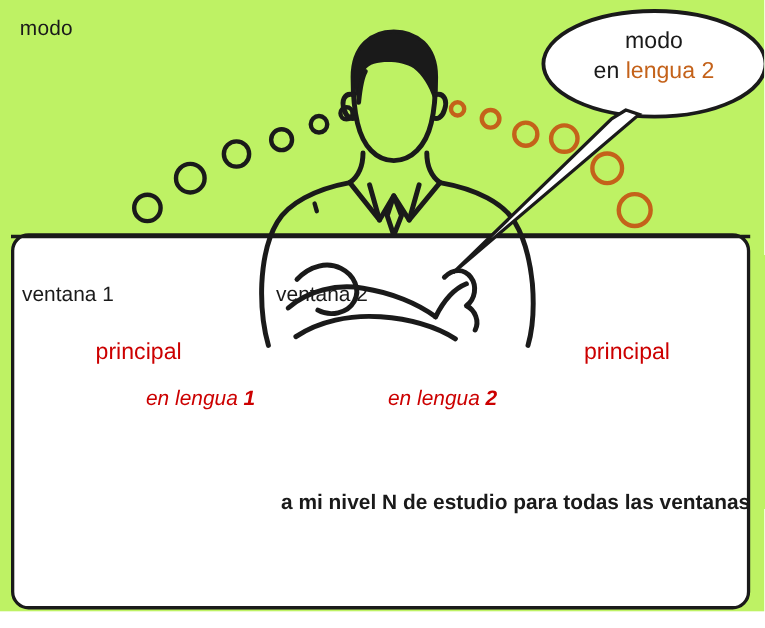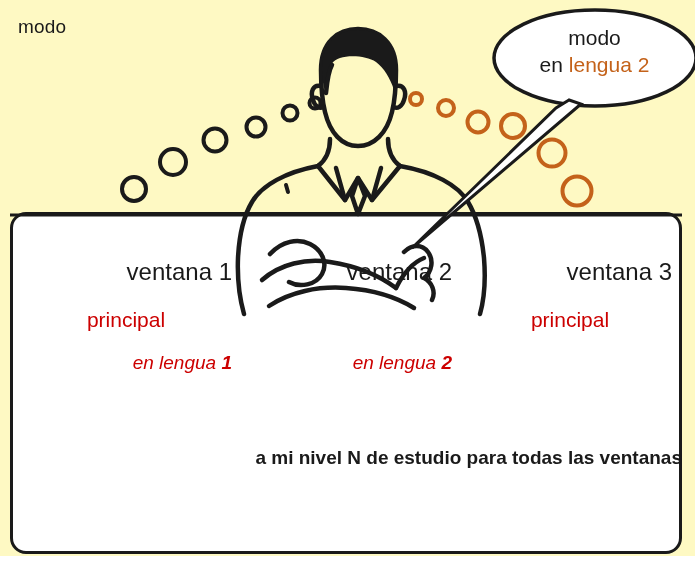--- a/index.html
+++ b/index.html
@@ -7,21 +7,21 @@
     padding: 0;
     background: #ffffff;
   }
   body {
     font-family: "Liberation Sans", sans-serif;
   }
   #stage {
     position: relative;
     width: 695px;
     height: 556px;
-    background: #fef9c3;
+    background: #bef264;
     overflow: hidden;
   }
 
   
   .modo-label {
     position: absolute;
     left: 18px;
     top: 16px;
     font-size: 19px;
     color: #1a1a1a;
@@ -86,23 +86,23 @@
     position: absolute;
     top: 229px;
     height: 317px;
   }
   .col.peach { background: #F5DCCE; }
   .col.blue  { background: #CCF0F7; }
 
   .col-head {
     position: absolute;
     top: 258px;
-    font-size: 24px;
-    color: #1a1a1a;
-    text-align: right;
+    font-size: 19px;
+    color: #1a1a1a;
+    text-align: left;
     white-space: nowrap;
   }
   .col-role {
     position: absolute;
     top: 308px;
     font-size: 21px;
     font-weight: normal;
     color: #CC0000;
     text-align: center;
     white-space: nowrap;
@@ -222,18 +222,17 @@
     <div><span>en </span><span class="accent">lengua 2</span></div>
   </div>
 
   <div class="col-head" style="left:20px; width:212px;">ventana 1</div>
   <div class="col-role" style="left:20px; width:212px;">principal</div>
   <div class="col-lang" style="left:20px; width:212px;"><span>en lengua </span><b>1</b></div>
 
   <div class="col-head" style="left:251px; width:201px;">ventana 2</div>
   <div class="col-lang" style="left:251px; width:201px;"><span>en lengua </span><b>2</b></div>
 
-  <div class="col-head" style="left:468px; width:204px;">ventana 3</div>
   <div class="col-role" style="left:468px; width:204px;">principal</div>
 
   <div class="footer-note">a mi nivel N de estudio para todas las ventanas</div>
 
 </div>
 
 </body></html>

